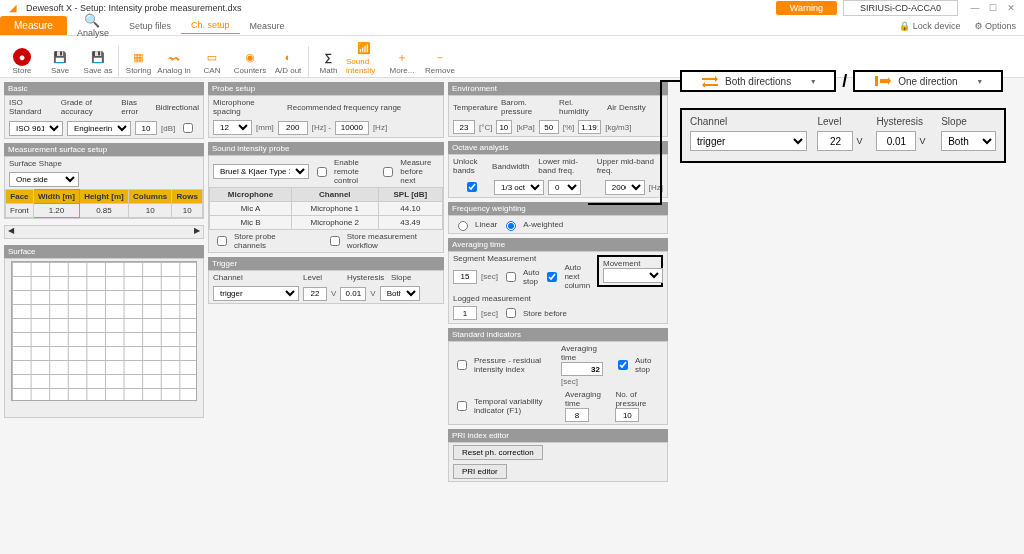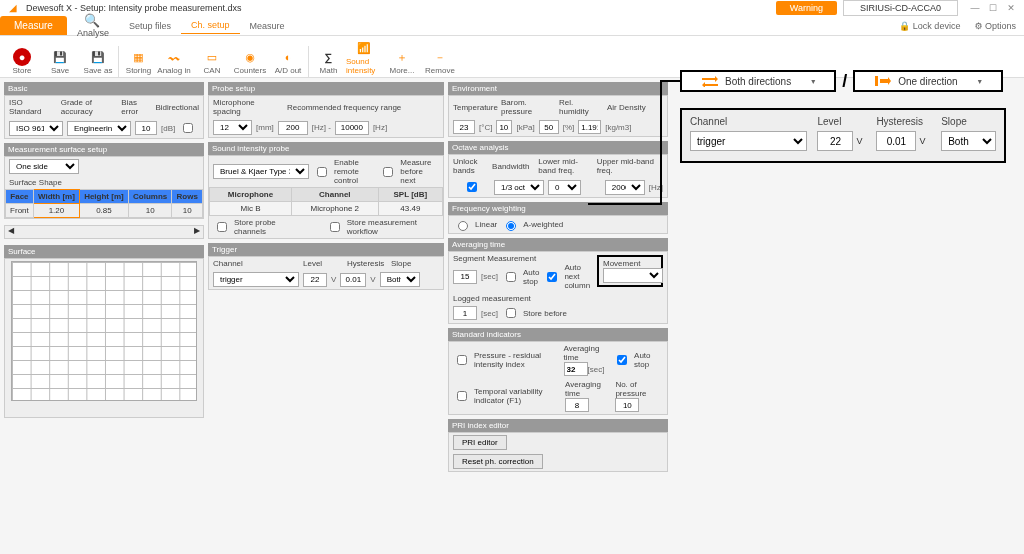--- a/index.html
+++ b/index.html
@@ -32,21 +32,21 @@
   .panel-hdr{background:#999;color:#fff;font-size:8px;padding:2px 4px;}
   .panel{border:1px solid #ccc;background:#eee;}
   .row{display:flex;align-items:center;gap:4px;padding:2px 4px;}
   .lbl{font-size:8px;color:#444;}
   select,input[type=text]{font-size:8px;height:14px;border:1px solid #aaa;background:#fff;padding:0 2px;}
   select{height:15px;}
   .unit{font-size:8px;color:#666;}
   .chk{width:10px;height:10px;}
   table.surf{width:100%;font-size:8px;border-collapse:collapse;}
   table.surf th,table.surf td{border:1px solid #ccc;padding:2px 4px;text-align:center;}
-  table.surf th{background:#3b82f6;}
+  table.surf th{background:#eab308;}
   .orange-border{border:1px solid #ff8800!important;}
   .grid{width:186px;height:140px;border:1px solid #aaa;background:#fff;margin:2px auto;}
   .grid-inner{width:100%;height:100%;background-image:linear-gradient(#bbb 1px,transparent 1px),linear-gradient(90deg,#bbb 1px,transparent 1px);background-size:18.6px 14px;}
   .warn-text{color:#ff8800;font-size:8px;padding:2px 4px;line-height:10px;}
   .btn{background:#e8e8e8;border:1px solid #aaa;font-size:8px;padding:2px 8px;}
   
   .callout{position:absolute;left:680px;top:70px;}
   .pills{display:flex;gap:6px;align-items:center;}
   .pill{border:2px solid #000;display:flex;align-items:center;background:#fff;height:22px;padding:0 19px;font-size:10px;}
   .pill .ico{width:18px;height:14px;margin-right:6px;display:flex;align-items:center;justify-content:center;}
@@ -166,24 +166,24 @@
         <span class="unit">[dB]</span>
         <input type="checkbox" class="chk" style="">
       </div>
     </div>
   </div>
 
   <div>
     <div class="panel-hdr">Measurement surface setup</div>
     <div class="panel">
       <div class="row">
+            <span class="lbl">Surface Shape</span>
+          </div>
+      <div class="row">
             <select style="width:70px"><option>One side</option></select>
-          </div>
-      <div class="row">
-            <span class="lbl">Surface Shape</span>
           </div>
       <table class="surf">
         <tbody>
               <tr>
           <th>Face</th>
           <th class="orange-border">Width [m]</th>
           <th>Height [m]</th>
           <th>Columns</th>
           <th>Rows</th>
         </tr>
@@ -244,20 +244,25 @@
             <span class="lbl">Measure before next</span>
       </div>
       <table class="mic-table">
         <tbody>
               <tr>
                 <th>Microphone</th>
                 <th>Channel</th>
                 <th>SPL [dB]</th>
               </tr>
         <tr>
+                <td>Mic A</td>
+                <td>Microphone 1</td>
+                <td>44.10</td>
+              </tr>
+        <tr>
                 <td>Mic B</td>
                 <td>Microphone 2</td>
                 <td>43.49</td>
               </tr>
       </tbody>
           </table>
       <div class="row">
         <input type="checkbox" class="chk" style="">
             <span class="lbl">Store probe channels</span>
         <span style="width:18px"></span>
@@ -373,21 +378,21 @@
   </div>
 
   <div>
     <div class="panel-hdr">Standard indicators</div>
     <div class="panel">
       <div class="row">
         <input type="checkbox" class="chk" style="">
             <span class="lbl" style="width:100px">Pressure - residual intensity index</span>
         <div>
           <div class="lbl">Averaging time</div>
-          <input type="text" style="width: 24px; text-align: left; font-weight: bold;" value="32"><span class="unit">[sec]</span>
+          <input type="text" style="width: 42px; text-align: right; font-weight: bold;" value="32"><span class="unit">[sec]</span>
         </div>
         <input type="checkbox" checked="" class="chk" style="">
             <span class="lbl">Auto stop</span>
       </div>
       <div class="row">
         <input type="checkbox" class="chk" style="">
             <span class="lbl" style="width:100px">Temporal variability indicator (F1)</span>
         <div>
           <div class="lbl">Averaging time</div>
           <input type="text" style="width: 24px; text-align: center;" value="8">
@@ -397,24 +402,24 @@
           <input type="text" style="width: 24px; text-align: center;" value="10">
         </div>
       </div>
     </div>
   </div>
 
   <div>
     <div class="panel-hdr">PRI index editor</div>
     <div class="panel">
       <div class="row">
+            <button class="btn">Reset ph. correction</button>
+          </div>
+      <div class="row">
             <button class="btn">PRI editor</button>
-          </div>
-      <div class="row">
-            <button class="btn">Reset ph. correction</button>
           </div>
     </div>
   </div>
 </div>
 
 </div>
 
 <div style="position:absolute;left:660px;top:80px;width:20px;height:2px;background:#000;"></div>
 <div style="position:absolute;left:660px;top:80px;width:2px;height:125px;background:#000;"></div>
 <div style="position:absolute;left:588px;top:203px;width:74px;height:2px;background:#000;"></div>

